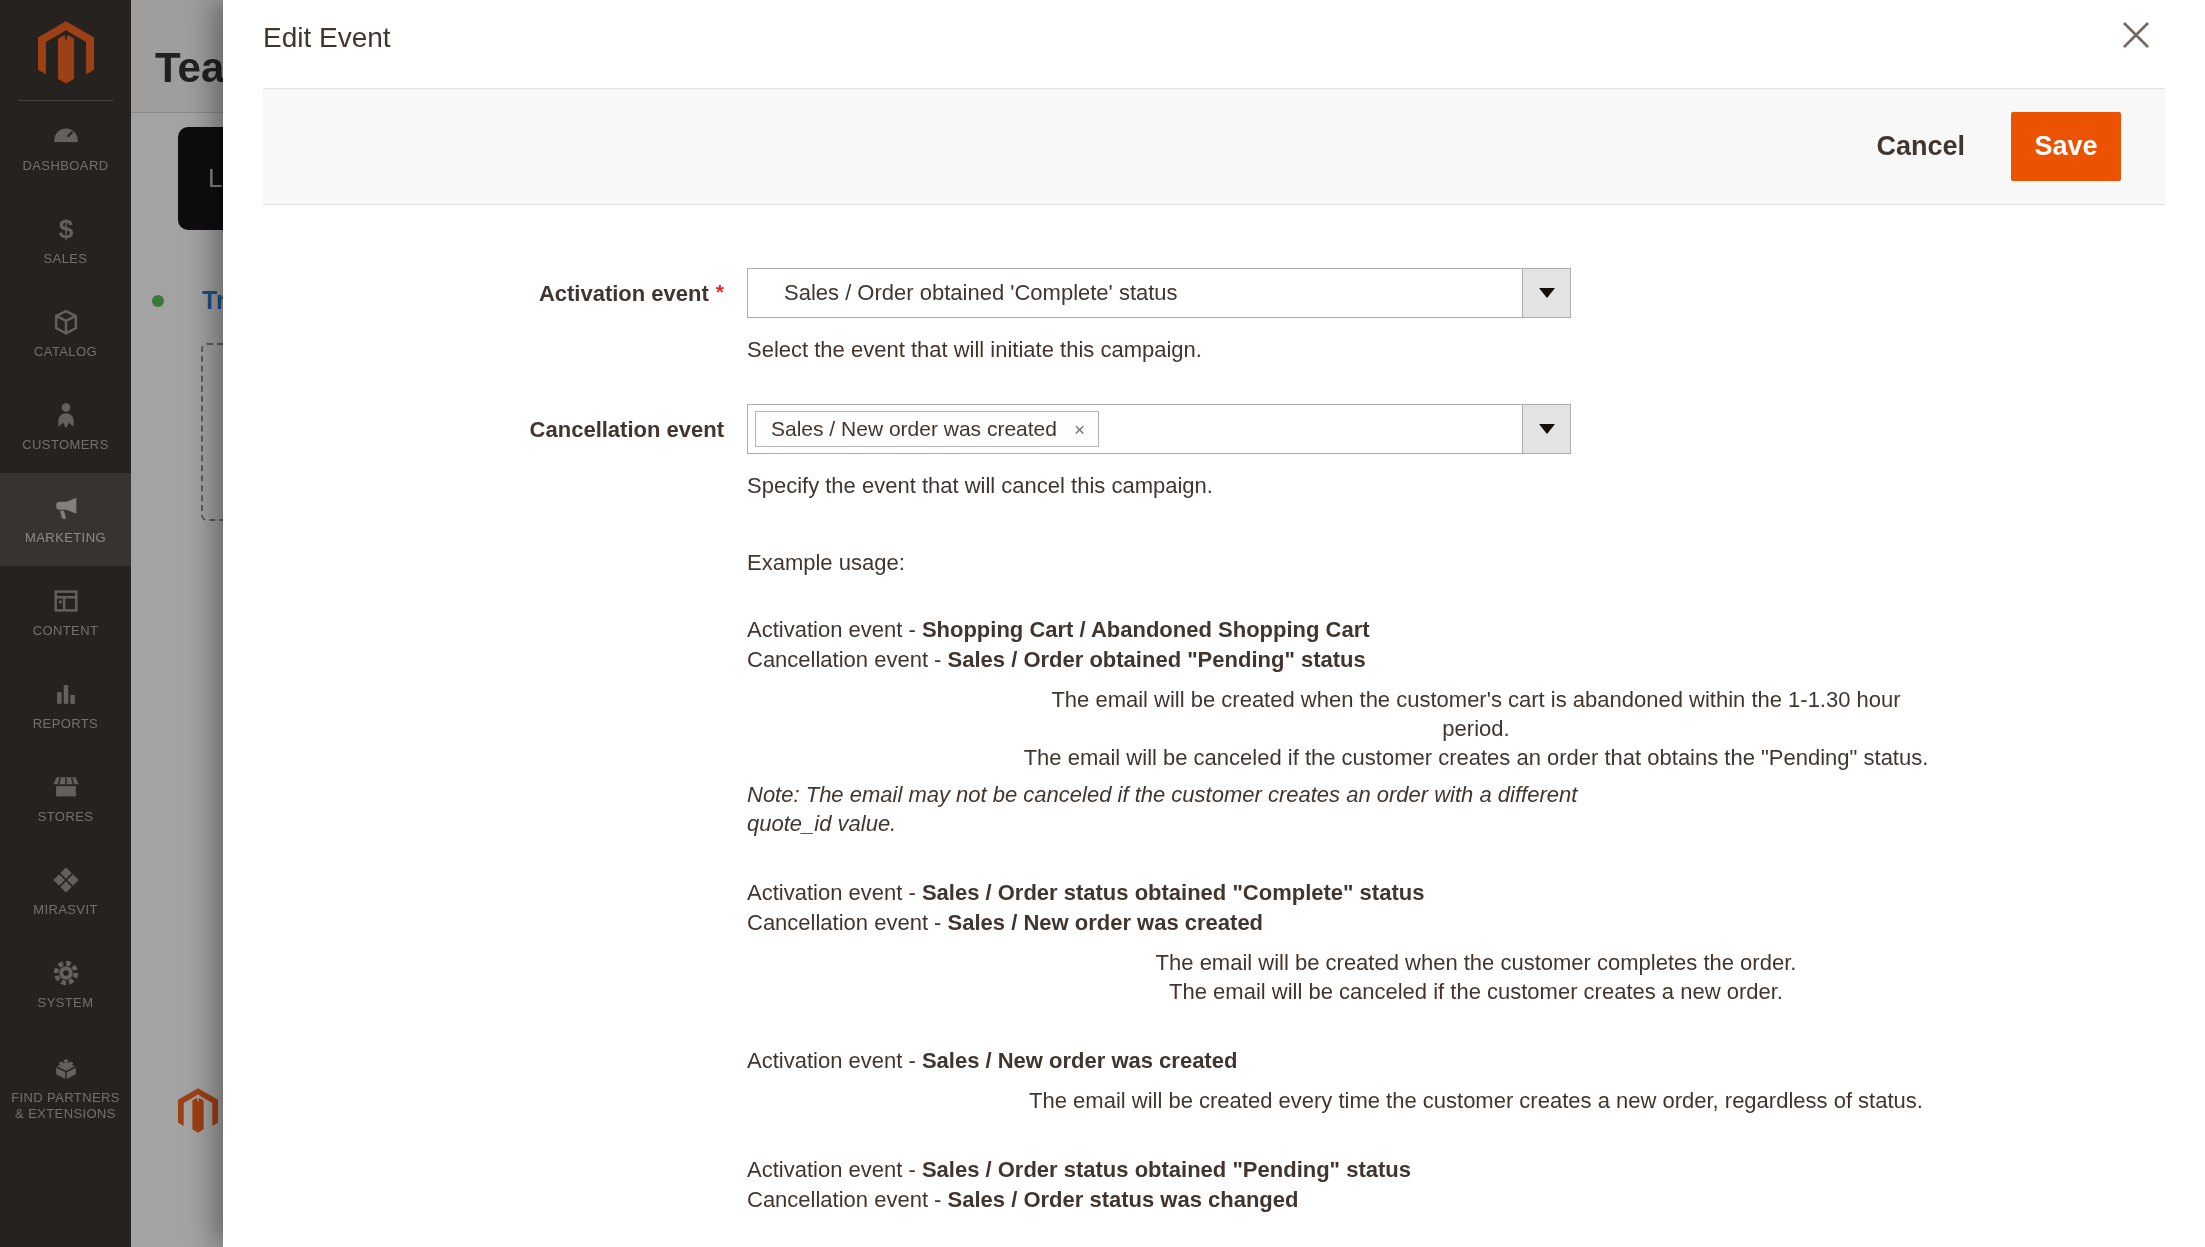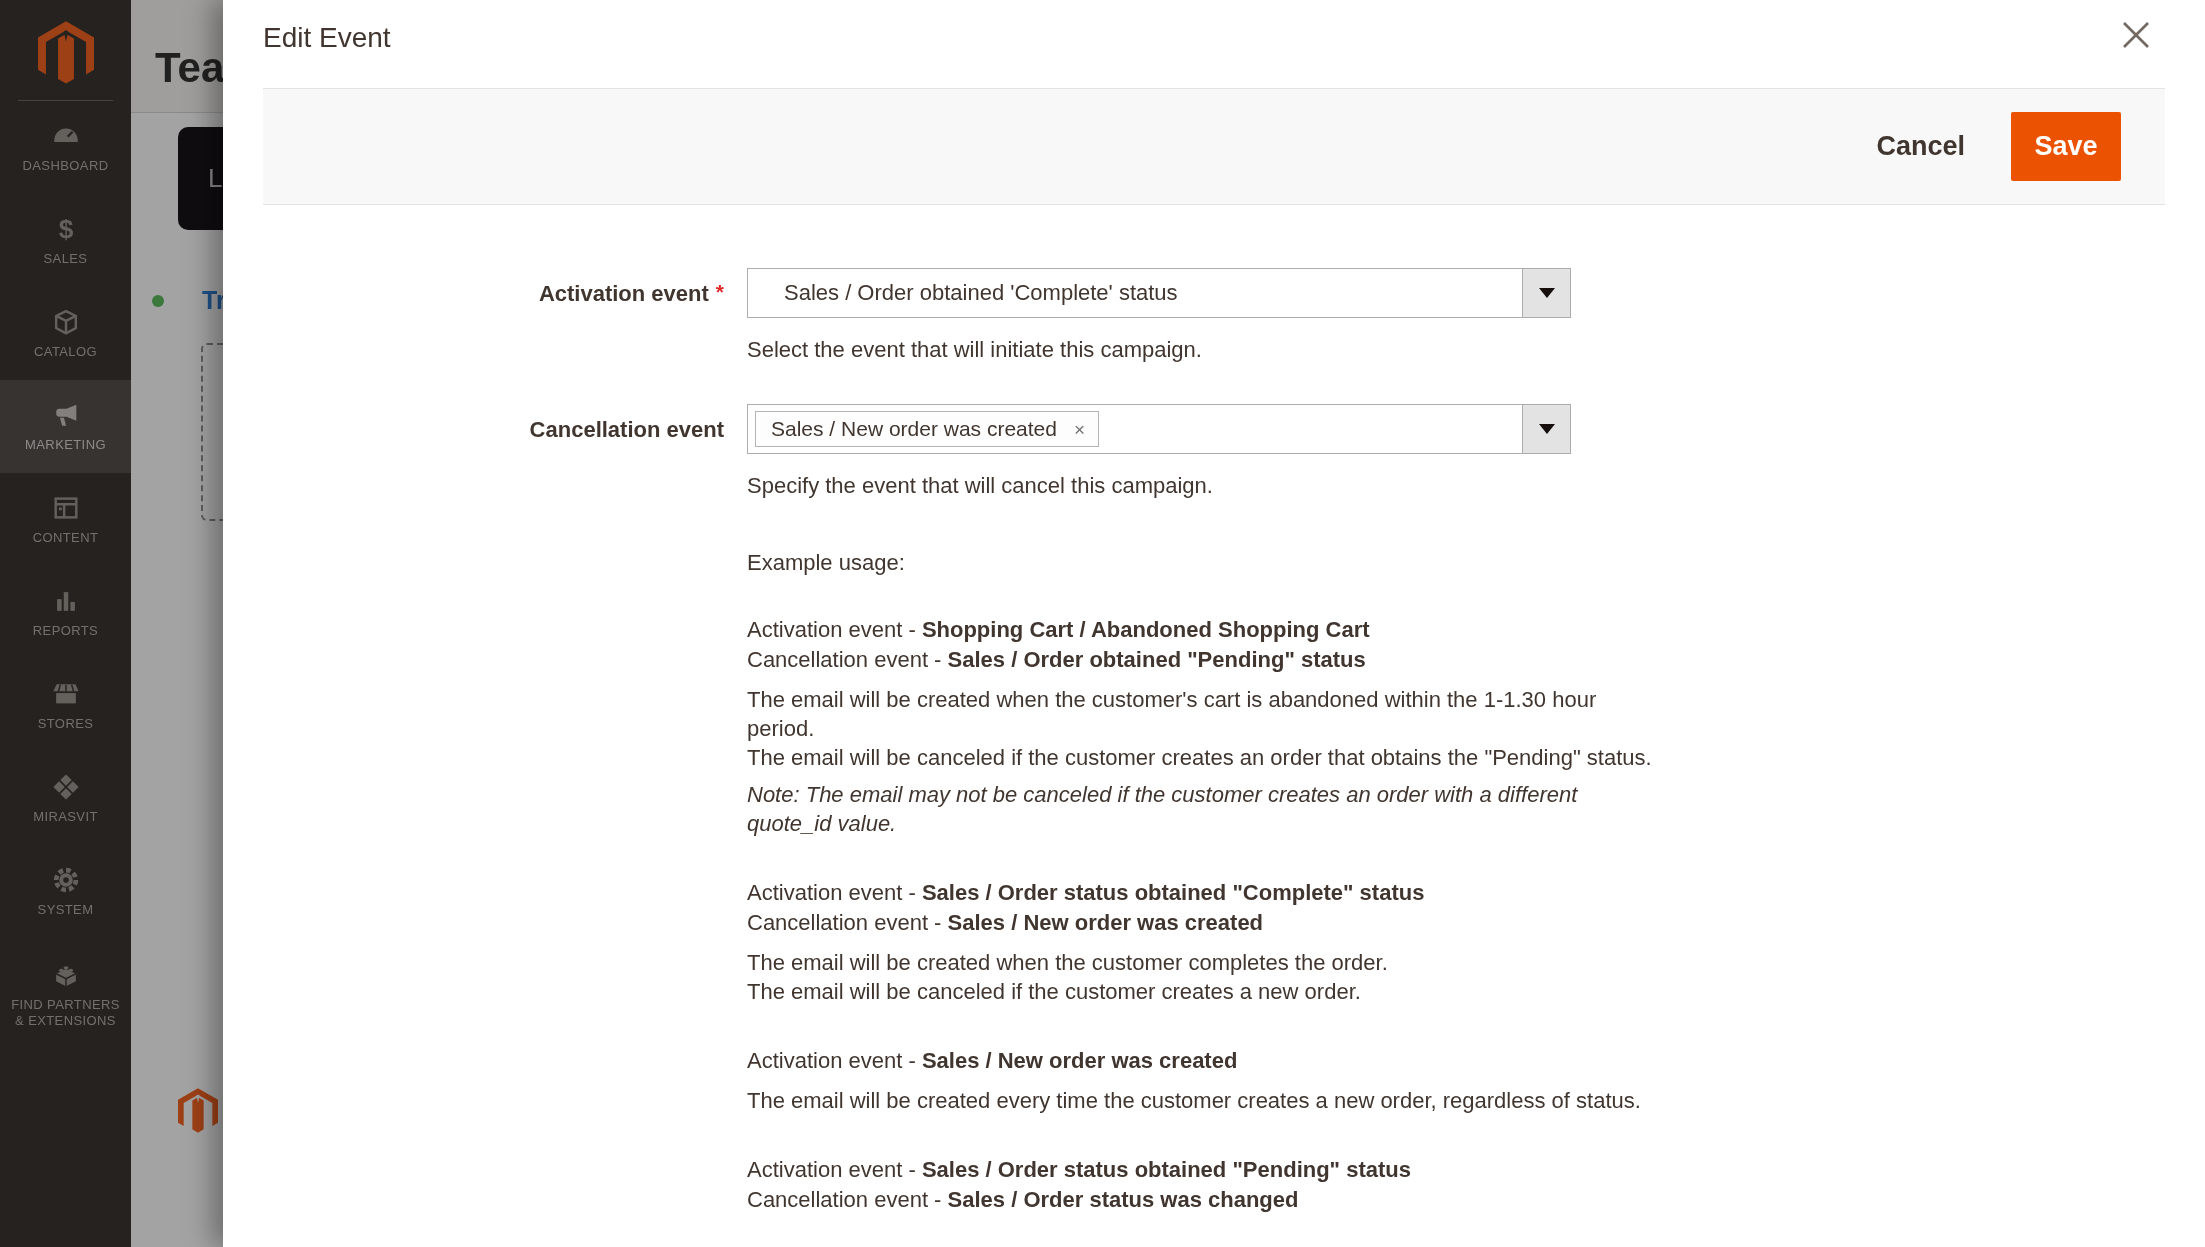--- a/index.html
+++ b/index.html
@@ -60,21 +60,21 @@
        font-size:21px;color:#41362f;}
   .tag-x{margin-left:17px;color:#757575;font-size:19px;cursor:pointer;line-height:1;}
   .note{margin-left:524px;margin-top:17px;font-size:22px;color:#41362f;line-height:29px;}
 
   
   .examples{margin-left:524px;margin-top:48px;font-size:22px;color:#41362f;}
   .examples-heading{line-height:29px;margin-bottom:38px;}
   .ex-block{margin-bottom:40px;}
   .ex-line{line-height:30px;white-space:nowrap;}
   .ex-line b{font-weight:700;}
-  .ex-desc{margin-top:10px;line-height:29px;}
+  .ex-desc{margin-top:10px;line-height:29px;text-align:center;}
   .ex-desc div{white-space:nowrap;}
   .ex-note{margin-top:8px;line-height:29px;font-style:italic;}
   .ex-note div{white-space:nowrap;}
 </style>
 </head>
 <body>
 
 <div class="screen">
 
   <nav class="sidebar">
@@ -108,20 +108,29 @@
                  <span class="nav-label">SALES</span>
         </div>
         <div class="nav-item">
           <span class="icn">
             <svg width="30" height="30" viewBox="0 0 32 32" fill="none" stroke="currentColor" stroke-width="2.6">
               <path d="M16 4.5l10.5 5v13L16 28 5.5 22.5v-13z"></path>
               <path d="M5.5 9.5L16 14.8l10.5-5.3M16 14.8V28"></path>
             </svg>
           </span>
                  <span class="nav-label">CATALOG</span>
+        </div>
+        <div class="nav-item">
+          <span class="icn">
+            <svg width="30" height="30" viewBox="0 0 32 32" fill="currentColor">
+              <circle cx="16" cy="8" r="4.6"></circle>
+              <path d="M16 14.2c-4.8 0-8.2 3.3-8.2 8.6v5.7l5.2-4.3 3 6.3 3-6.3 5.2 4.3v-5.7c0-5.3-3.4-8.6-8.2-8.6z"></path>
+            </svg>
+          </span>
+                 <span class="nav-label">CUSTOMERS</span>
         </div>
         <div class="nav-item active">
           <span class="icn">
             <svg width="30" height="30" viewBox="0 0 32 32" fill="currentColor">
               <path d="M27 5v17l-10.5-4.2H9a3.4 3.4 0 0 1-3.4-3.4v-1.8A3.4 3.4 0 0 1 9 9.2h7.5z"></path>
               <path d="M9.5 19l2.4 8.4h4.2L13.8 19z"></path>
             </svg>
           </span>
                  <span class="nav-label">MARKETING</span>
         </div>

